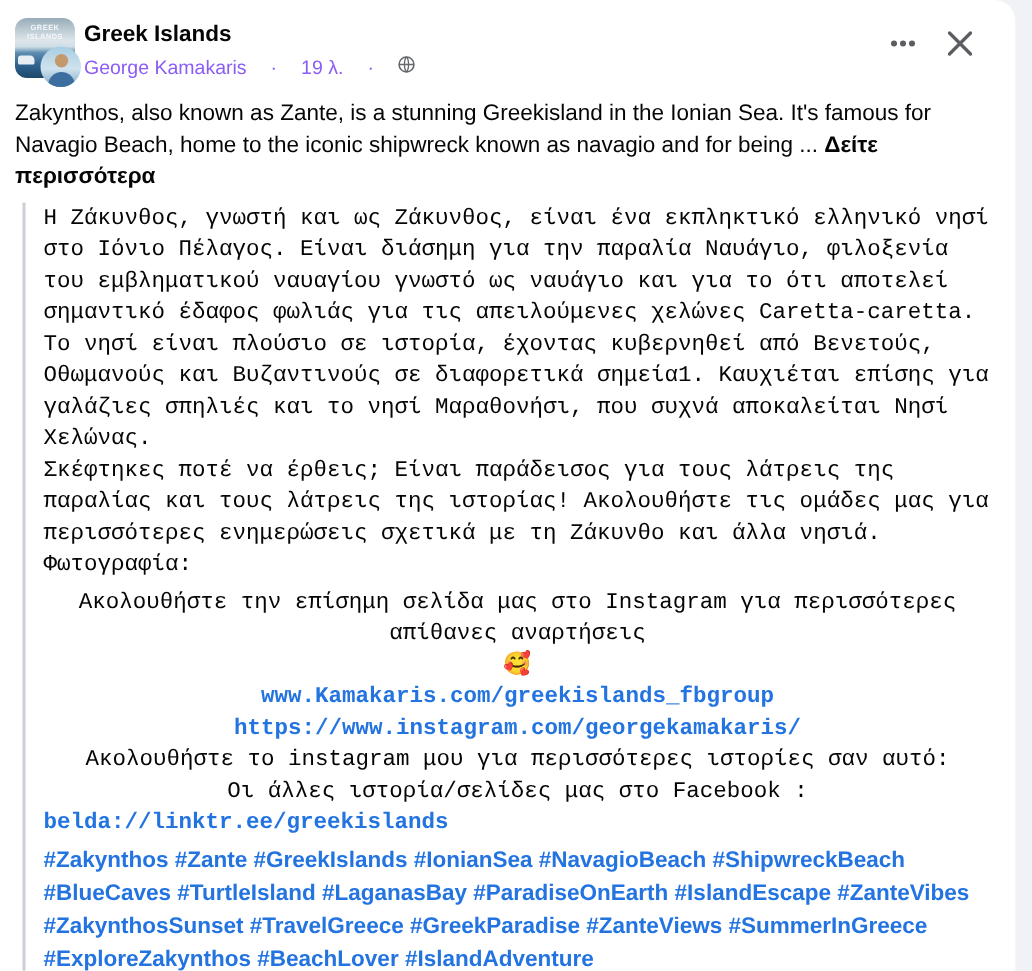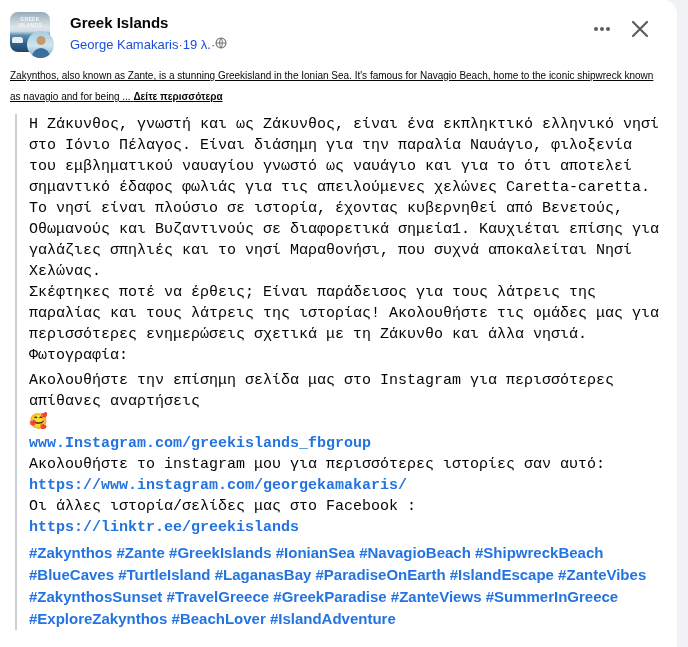--- a/index.html
+++ b/index.html
@@ -43,40 +43,40 @@
     background:linear-gradient(180deg,#a8cde2 0%,#cfe3ee 55%,#7fa8c4 100%);
   }
   .profile-circle::before {
     content:""; position:absolute; left:50%; top:5px; transform:translateX(-50%);
     width:9px; height:9px; border-radius:50%; background:#c49a6c;
   }
   .profile-circle::after {
     content:""; position:absolute; left:50%; bottom:-2px; transform:translateX(-50%);
     width:18px; height:12px; border-radius:9px 9px 0 0; background:#3c6f9f;
   }
-  .header-text { margin-left:20px; padding-top:1px; }
+  .header-text { margin-left:6px; padding-top:1px; }
   .group-name { font-size:15px; font-weight:700; line-height:20px; color:#050505; cursor:pointer; }
-  .byline { font-size:13px; line-height:17px; color:#1d4ed8; margin-top:2px; display:flex; align-items:center; gap:0; }
+  .byline { font-size:13px; line-height:17px; color:#8b5cf6; margin-top:2px; display:flex; align-items:center; gap:16px; }
   .byline .author { cursor:pointer; }
   .globe { display:inline-block; margin-top:1px; }
   .header-actions {
     position:absolute; top:8px; right:26px; display:flex; gap:16px; align-items:center;
   }
   .icon-btn { width:22px; height:22px; display:flex; align-items:center; justify-content:center; cursor:pointer; color:#5b5d61; }
   
-  .post-body { padding:12px 16px 0 10px; font-size:10px; line-height:21px;text-decoration:underline; }
+  .post-body { padding:12px 16px 0 10px; font-size:15px; line-height:21px; }
   .see-more { font-weight:700; cursor:pointer; }
   .translation {
     margin:7px 16px 0 15px;
     border-left:2px solid #ccd0d5;
     padding-left:12px;
     font-size:15px; line-height:21px;
   }
   .block { white-space:pre-line; margin-bottom:4px;font-family:Liberation Mono, monospace; }
-  .block.tight { margin-bottom:0; }
+  .block.tight { margin-bottom:0;text-align:center; }
   .link {
     color:#2374e1; font-weight:600; cursor:pointer; white-space:pre-line;
   }
   .hashtags { color:#2374e1; font-weight:600; cursor:pointer; line-height:22px; margin-top:2px; }
 </style>
 </head>
 <body>
 
 <div class="card">
 
@@ -122,23 +122,23 @@
     <span>Zakynthos, also known as Zante, is a stunning Greekisland in the Ionian Sea. It's famous for Navagio Beach, home to the iconic shipwreck known as navagio and for being ...</span>
     <span class="see-more">Δείτε περισσότερα</span>
   </div>
 
   <div class="translation">
     <div class="block">Η Ζάκυνθος, γνωστή και ως Ζάκυνθος, είναι ένα εκπληκτικό ελληνικό νησί στο Ιόνιο Πέλαγος. Είναι διάσημη για την παραλία Ναυάγιο, φιλοξενία του εμβληματικού ναυαγίου γνωστό ως ναυάγιο και για το ότι αποτελεί σημαντικό έδαφος φωλιάς για τις απειλούμενες χελώνες Caretta-caretta. Το νησί είναι πλούσιο σε ιστορία, έχοντας κυβερνηθεί από Βενετούς, Οθωμανούς και Βυζαντινούς σε διαφορετικά σημεία1. Καυχιέται επίσης για γαλάζιες σπηλιές και το νησί Μαραθονήσι, που συχνά αποκαλείται Νησί Χελώνας.
 Σκέφτηκες ποτέ να έρθεις; Είναι παράδεισος για τους λάτρεις της παραλίας και τους λάτρεις της ιστορίας! Ακολουθήστε τις ομάδες μας για περισσότερες ενημερώσεις σχετικά με τη Ζάκυνθο και άλλα νησιά.
 Φωτογραφία:</div>
     <div class="block tight">Ακολουθήστε την επίσημη σελίδα μας στο Instagram για περισσότερες απίθανες αναρτήσεις
 🥰</div>
-    <div class="block tight link">www.Instagram.com/greekislands_fbgroup</div>
+    <div class="block tight link">www.Kamakaris.com/greekislands_fbgroup</div>
+    <div class="block tight link">https://www.instagram.com/georgekamakaris/</div>
     <div class="block tight">Ακολουθήστε το instagram μου για περισσότερες ιστορίες σαν αυτό:</div>
-    <div class="block tight link">https://www.instagram.com/georgekamakaris/</div>
     <div class="block tight">Οι άλλες ιστορία/σελίδες μας στο Facebook :</div>
-    <div class="block link">https://linktr.ee/greekislands</div>
+    <div class="block link">belda://linktr.ee/greekislands</div>
     <div class="hashtags">#Zakynthos #Zante #GreekIslands #IonianSea #NavagioBeach #ShipwreckBeach #BlueCaves #TurtleIsland #LaganasBay #ParadiseOnEarth #IslandEscape #ZanteVibes #ZakynthosSunset #TravelGreece #GreekParadise #ZanteViews #SummerInGreece #ExploreZakynthos #BeachLover #IslandAdventure</div>
   </div>
 
 </div>
 
 <div class="scroll-strip"></div>
 
 </body></html>

